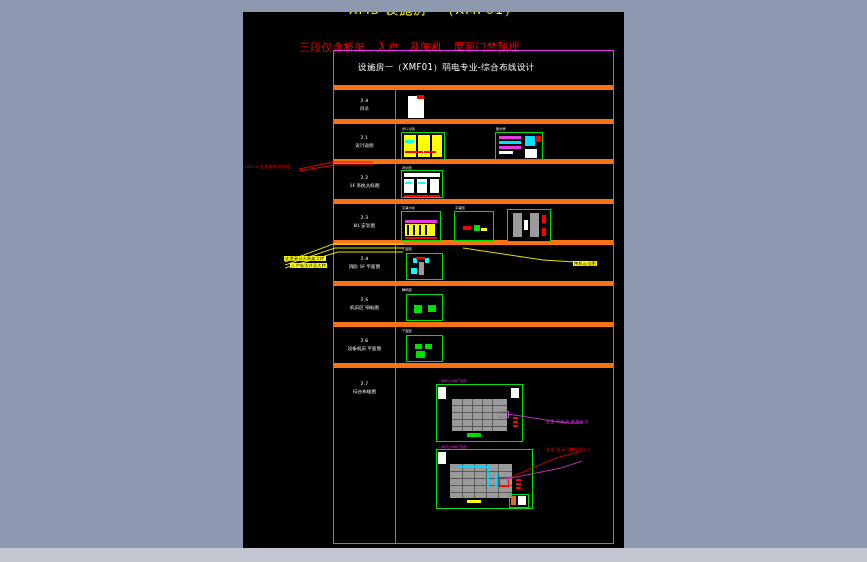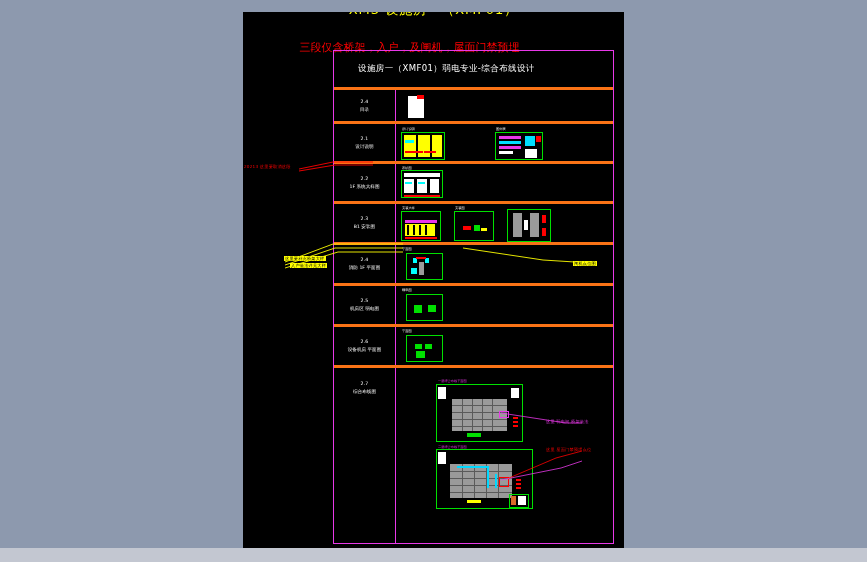--- a/index.html
+++ b/index.html
@@ -22,21 +22,21 @@
   }
   .subttl{
     position:absolute;left:0;top:28px;width:333px;text-align:center;
     color:#ff0000;font-size:11px;white-space:nowrap;
   }
   
   .tbl{
     position:absolute;left:90px;top:38px;width:281px;height:494px;
     border:1px solid #e838e8;box-sizing:border-box;
   }
-  .row{position:absolute;left:0;width:100%;border-bottom:3px solid #f97316;box-sizing:border-box;}
+  .row{position:absolute;left:0;width:100%;border-bottom:5px solid #f97316;box-sizing:border-box;}
   .row:last-child{border-bottom:none;}
   .cell-lbl{
     position:absolute;left:0;top:0;width:62px;height:100%;
     border-right:1px solid #e838e8;box-sizing:border-box;
     display:flex;flex-direction:column;align-items:center;justify-content:center;
     color:#ffffff;font-size:4.6px;line-height:1.7;text-align:center;
   }
   .cell-lbl .num{letter-spacing:.3px;}
   .cell-body{position:absolute;left:62px;top:0;right:0;height:100%;}
   .hdr{

